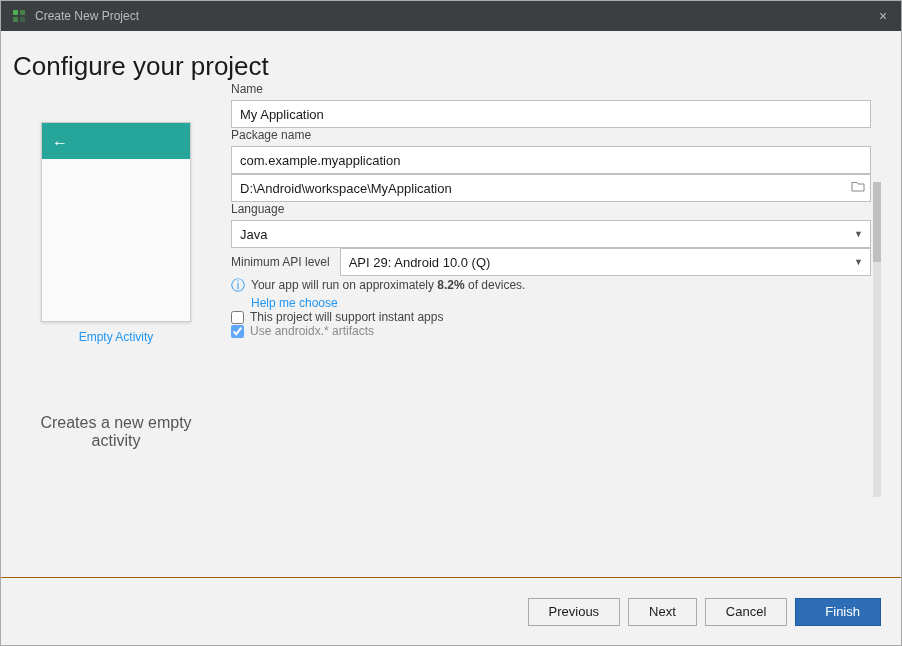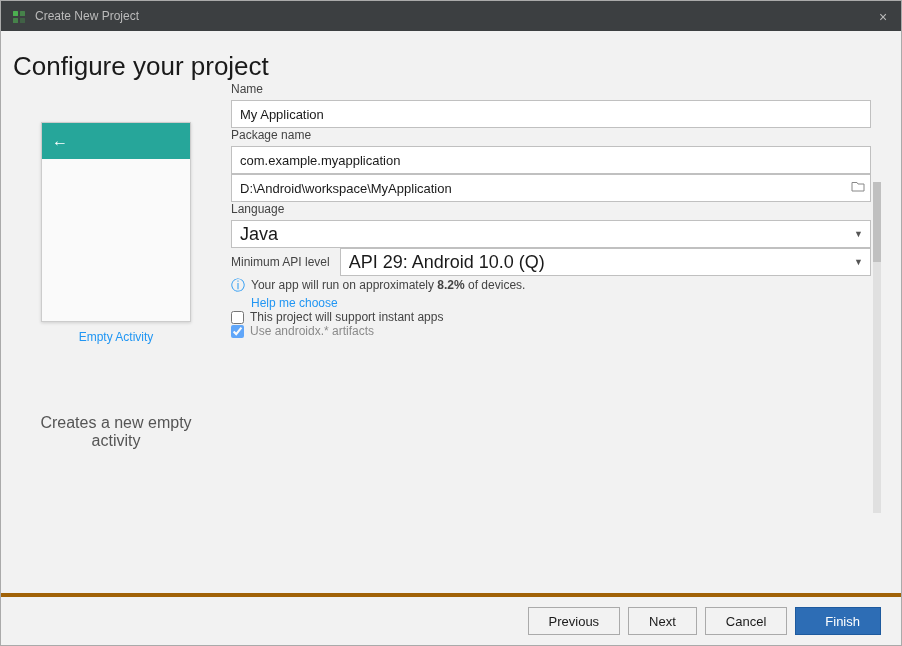--- a/index.html
+++ b/index.html
@@ -20,20 +20,21 @@
       background: #f2f2f2;
       border: 1px solid #aaa;
       display: flex;
       flex-direction: column;
       box-shadow: 0 2px 12px rgba(0,0,0,0.3);
     }
     .title-bar {
       background: #3c3f41;
       color: #bbbbbb;
       display: flex;
+      align-items: center;
       height: 30px;
       padding: 8px 10px;
       flex-shrink: 0;
     }
     .title-bar-icon {
       width: 16px;
       height: 16px;
       margin-right: 8px;
       display: flex;
       align-items: center;
@@ -168,21 +169,21 @@
       top: 50%;
       transform: translateY(-50%);
       color: #888;
       font-size: 13px;
     }
     .field-select {
       height: 28px;
       border: 1px solid #c0c0c0;
       background: #ffffff;
       padding: 0 8px;
-      font-size: 18px;
+      font-size: 13px;
       color: #1a1a1a;
       outline: none;
       width: 100%;
       appearance: none;
       -webkit-appearance: none;
       cursor: pointer;
     }
     .select-wrapper {
       position: relative;
     }
@@ -236,23 +237,23 @@
       font-size: 12px;
       color: #444;
     }
     .checkbox-row input[type="checkbox"] {
       cursor: pointer;
     }
     .checkbox-row-disabled {
       opacity: 0.6;
     }
     .footer {
-      height: 52px;
+      height: 68px;
       background: #f2f2f2;
-      border-top: 4px solid #a16207;
+      border-top: 1px solid #a16207;
       display: flex;
       align-items: center;
       justify-content: flex-end;
       padding: 0 20px;
       gap: 8px;
       flex-shrink: 0;
     }
     .btn {
       height: 28px;
       padding: 0 20px;

